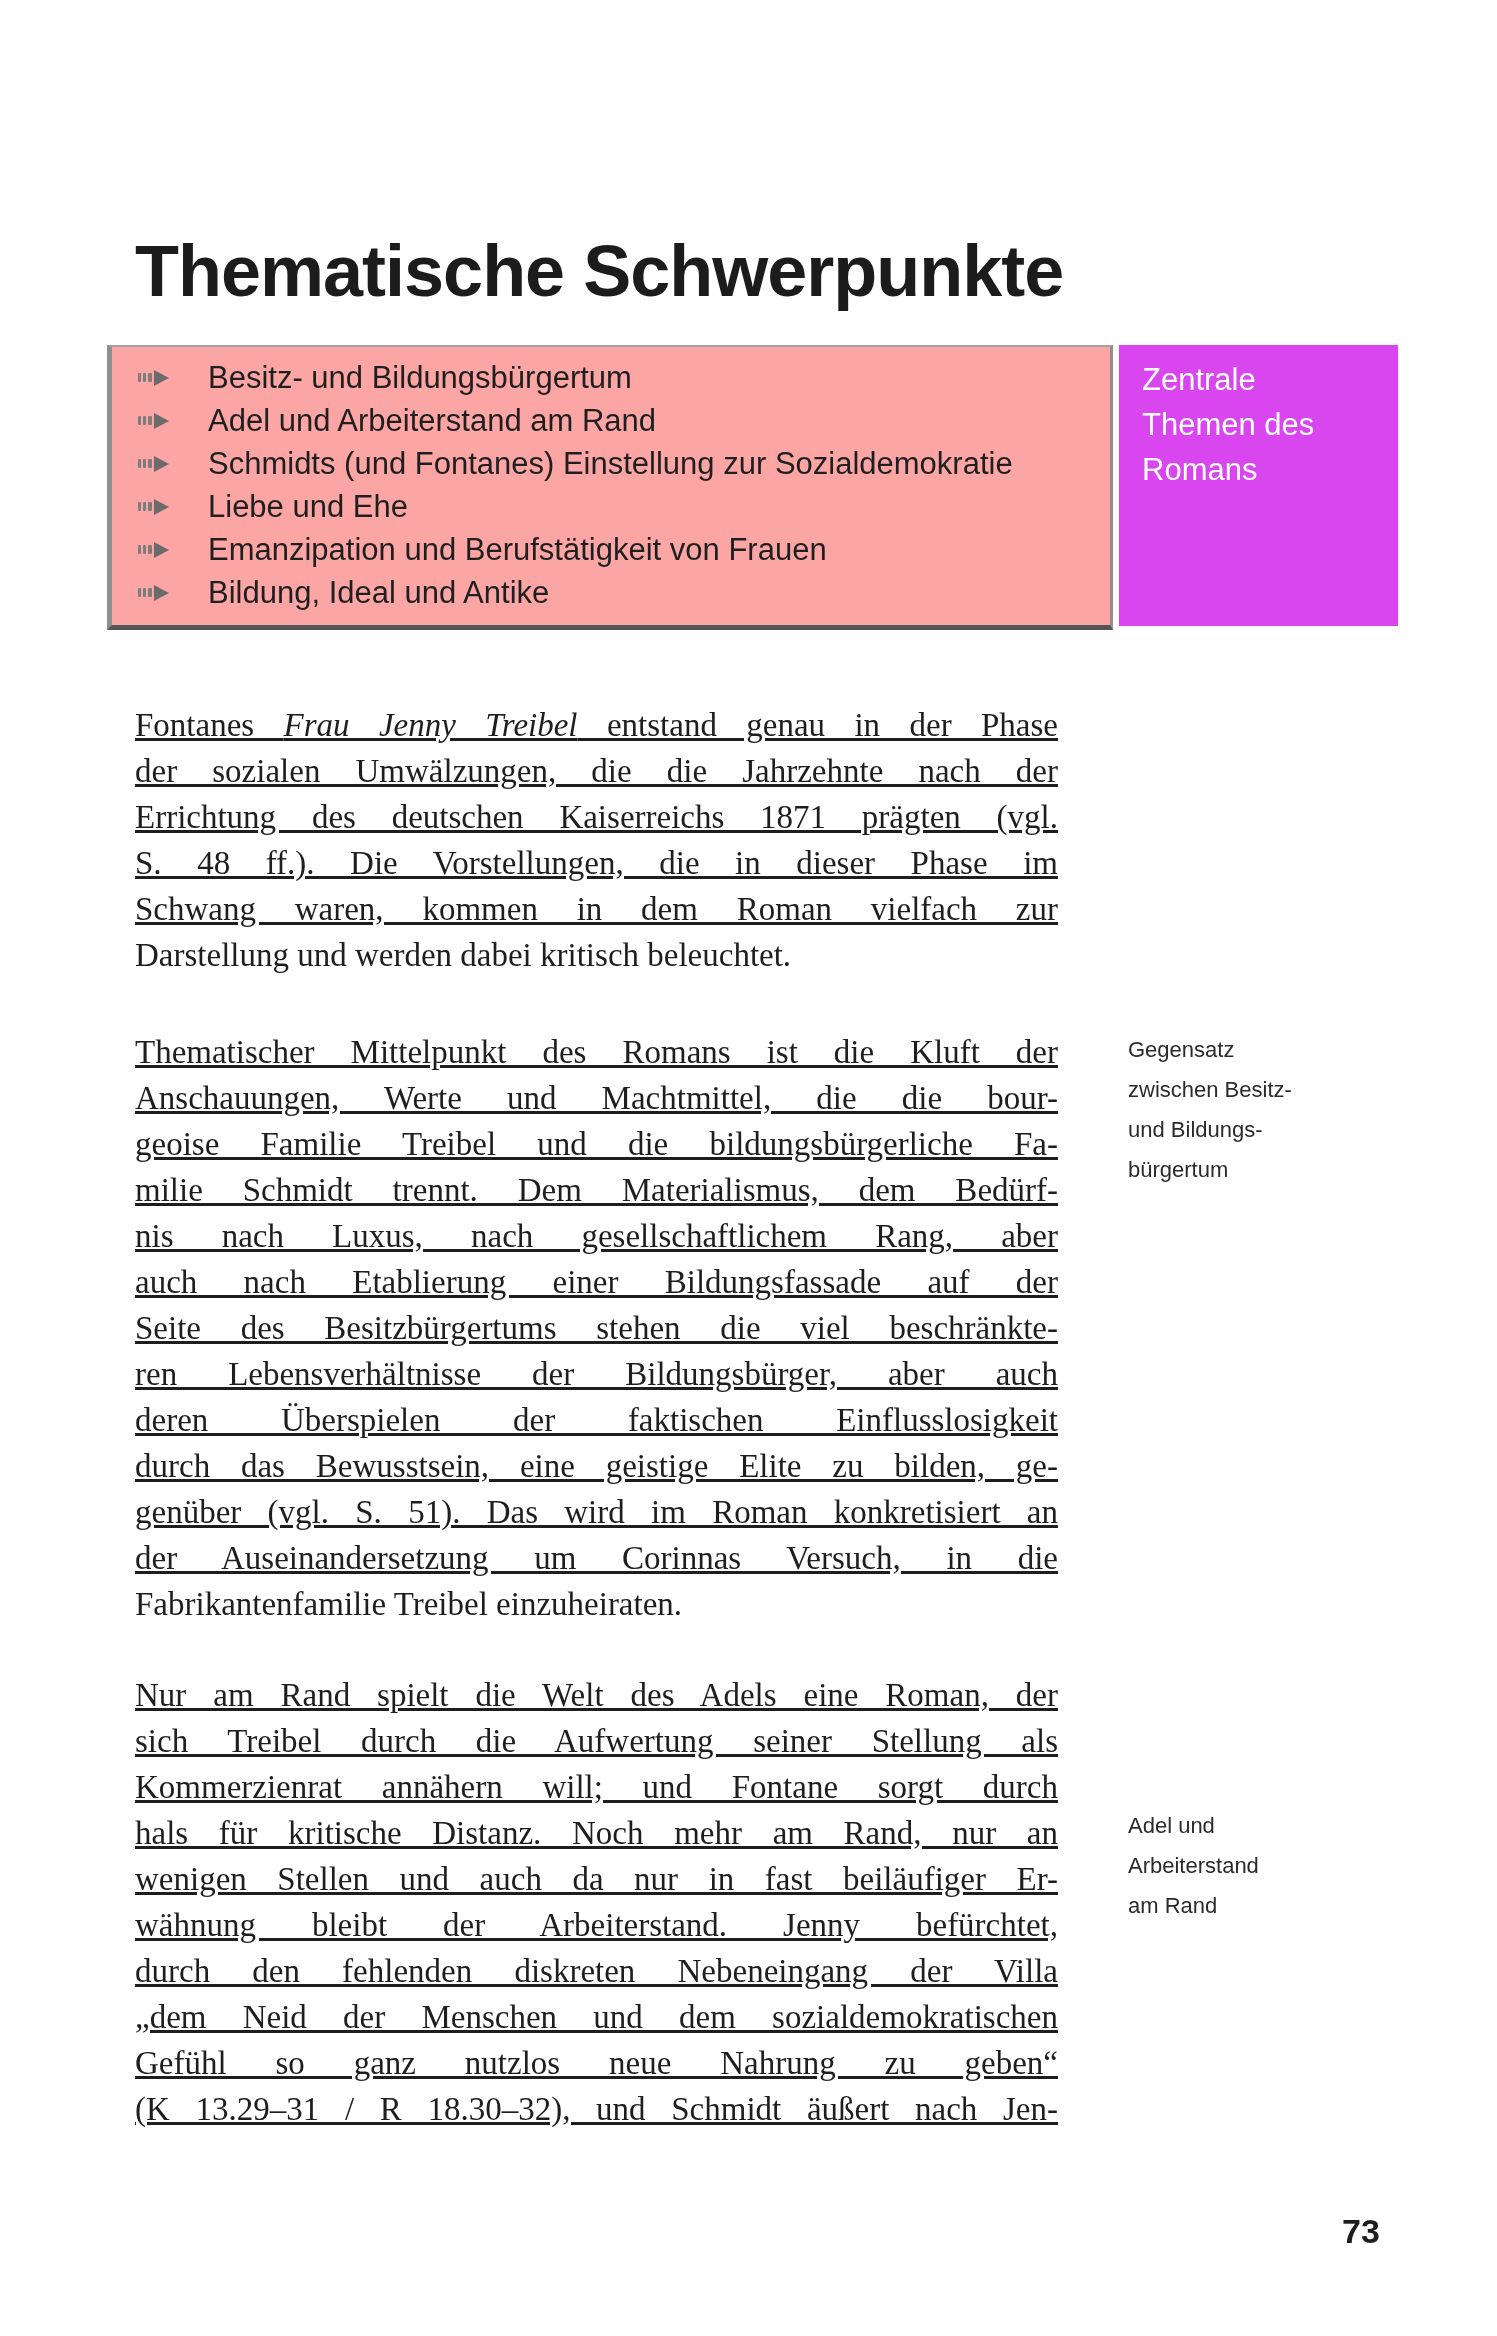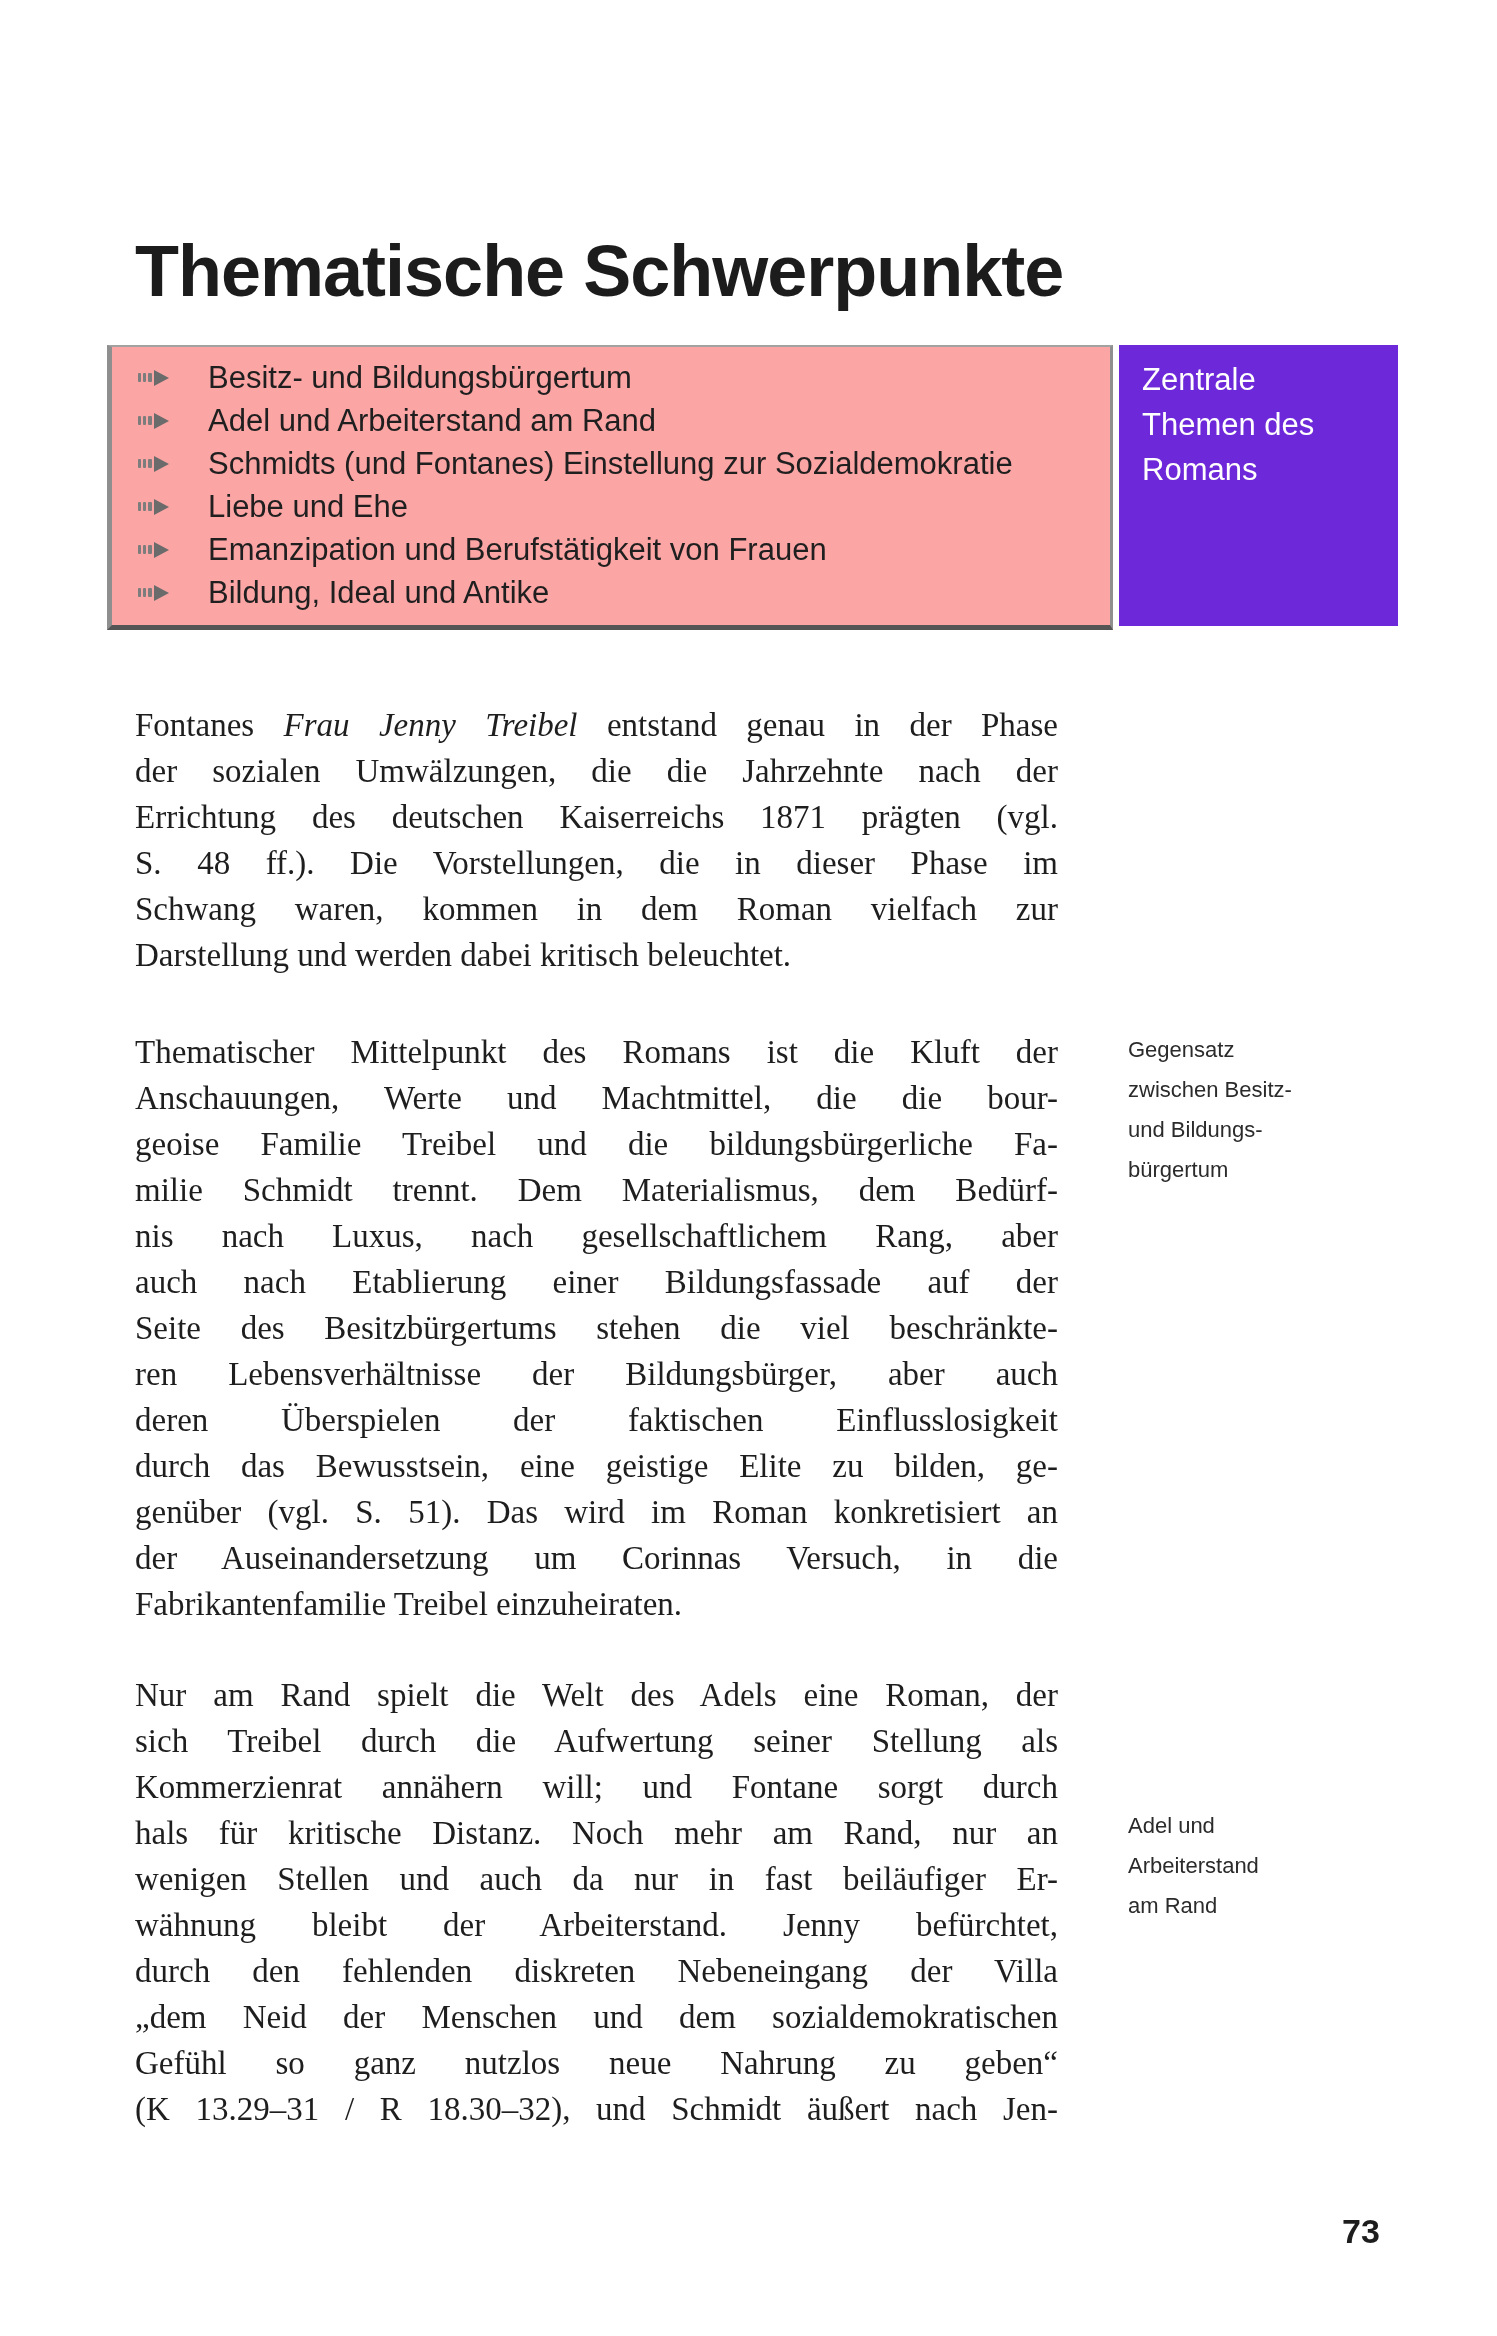--- a/index.html
+++ b/index.html
@@ -51,35 +51,35 @@
   .theme-label{
     margin-left:39px;
     font-family:"Liberation Sans",sans-serif;
     font-size:31px;line-height:43px;color:#1f1f1f;
     white-space:nowrap;
   }
   
   .themes-sidebar{
     position:absolute;left:1119px;top:345px;
     width:279px;height:281px;box-sizing:border-box;
-    background:#6d28d9;color:#ffffff;
+    background:#d946ef;color:#ffffff;
     padding:12px 10px 0 23px;
     font-family:"Liberation Sans",sans-serif;
     font-size:31px;line-height:45px;
   }
   
   .para{
     position:absolute;left:135px;width:923px;
     font-size:33px;line-height:46px;color:#1e1e1e;
   }
   .para-0{top:702px;}
   .para-1{top:1029px;}
   .para-2{top:1672px;}
   .bline{white-space:normal;}
-  .bline.j{text-align:justify;text-align-last:justify;}
+  .bline.j{text-align:justify;text-align-last:justify;text-decoration:underline;}
   .ital{font-style:italic;}
   
   .margin-note{
     position:absolute;left:1128px;width:300px;
     font-family:"Liberation Sans",sans-serif;
     font-size:22px;line-height:40px;color:#2b2b2b;
   }
   .note-0{top:1030px;}
   .note-1{top:1806px;}
   

